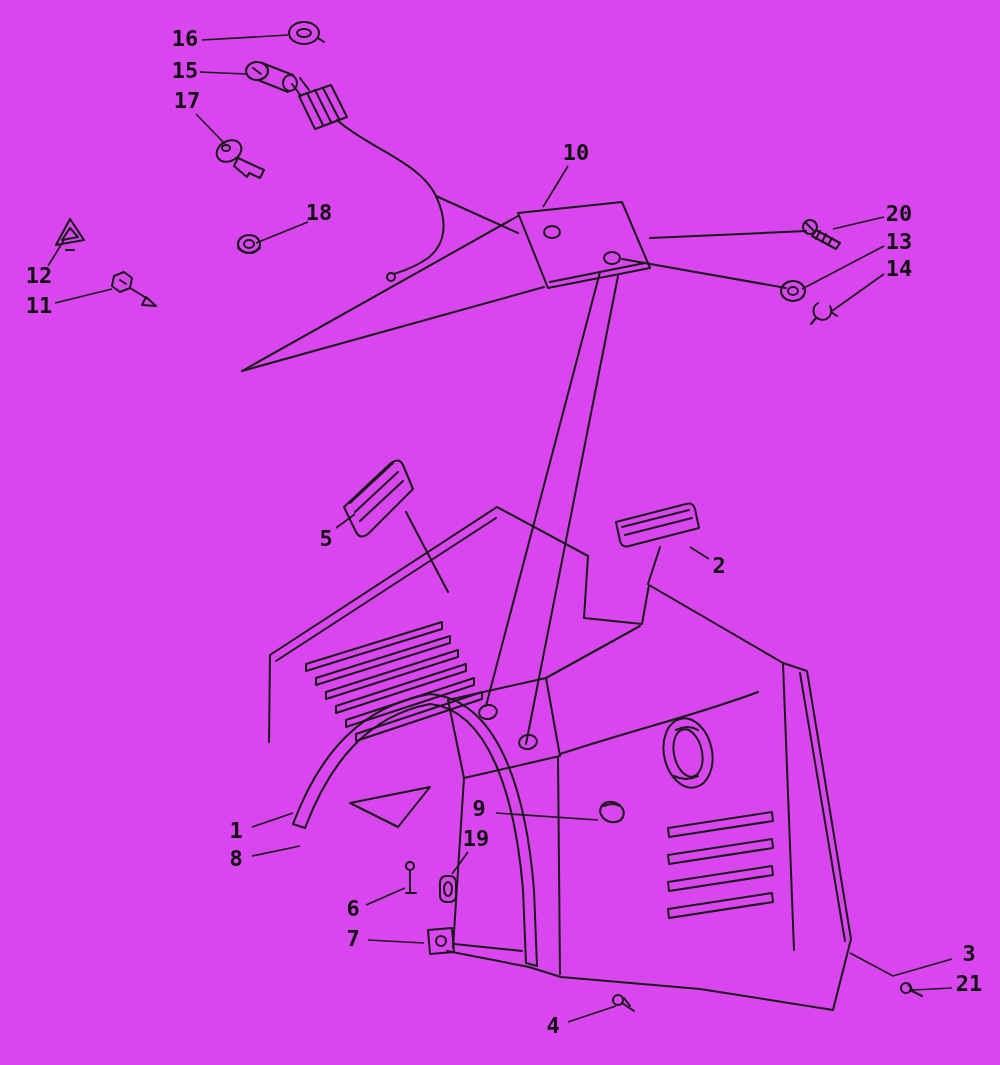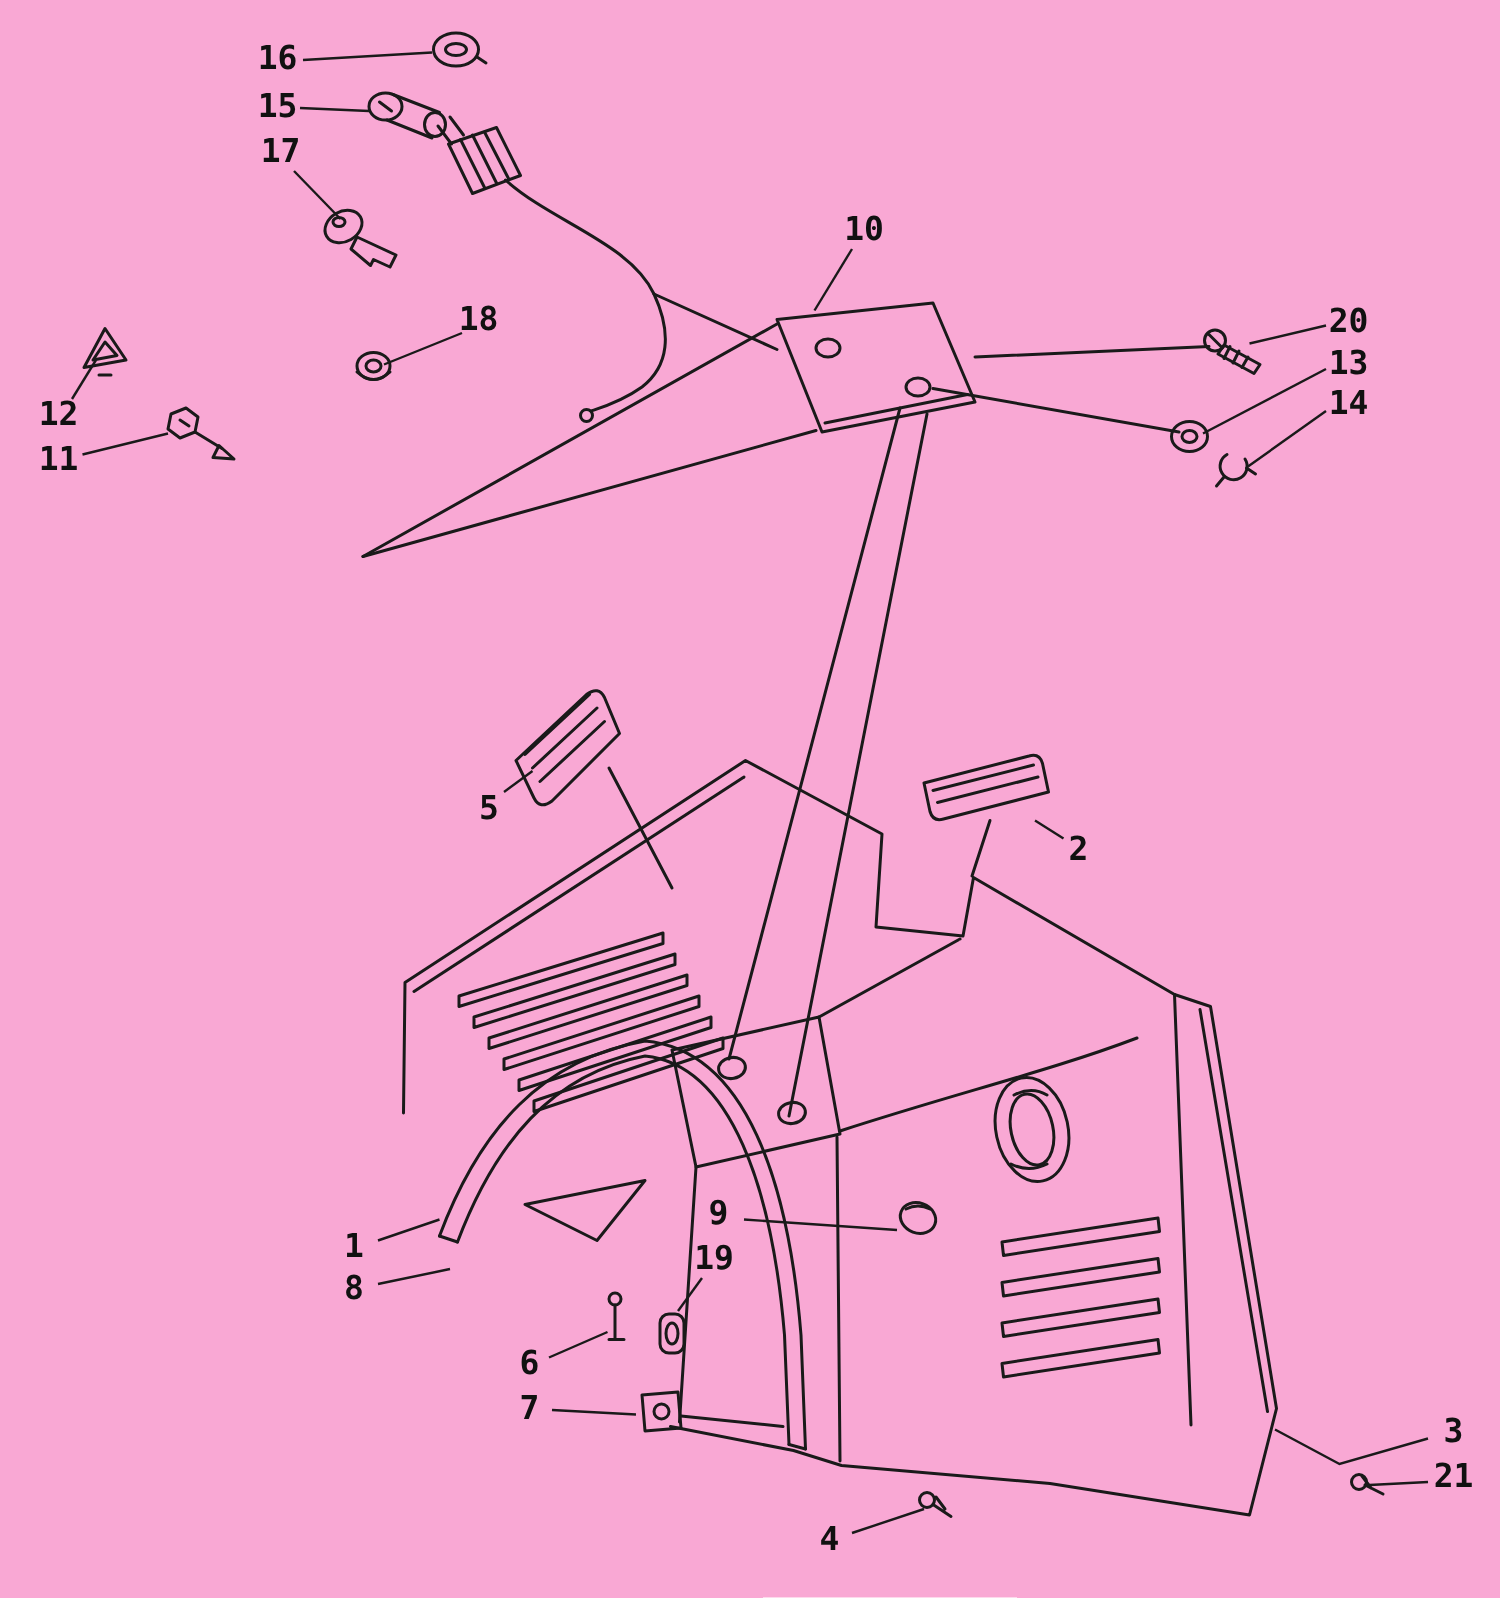--- a/index.html
+++ b/index.html
@@ -1,16 +1,16 @@
 <!DOCTYPE html>
 <html><head>
 <meta charset="utf-8">
 <style>
   html,body{margin:0;padding:0;background:#ffffff;}
-  .stage{position:relative;width:1000px;height:1065px;background:#f9a8d4;overflow:hidden;}
+  .stage{position:relative;width:1000px;height:1065px;background:#d946ef;overflow:hidden;}
   svg{display:block;}
   .art{stroke:#1a1a1a;fill:none;stroke-width:2;stroke-linecap:round;stroke-linejoin:round;}
   .leader{stroke:#1a1a1a;fill:none;stroke-width:1.6;}
   .callout-label{
     font-family:"DejaVu Sans Mono", monospace;
     font-weight:bold;
     font-size:22px;
     fill:#111111;
     stroke:none;
   }

